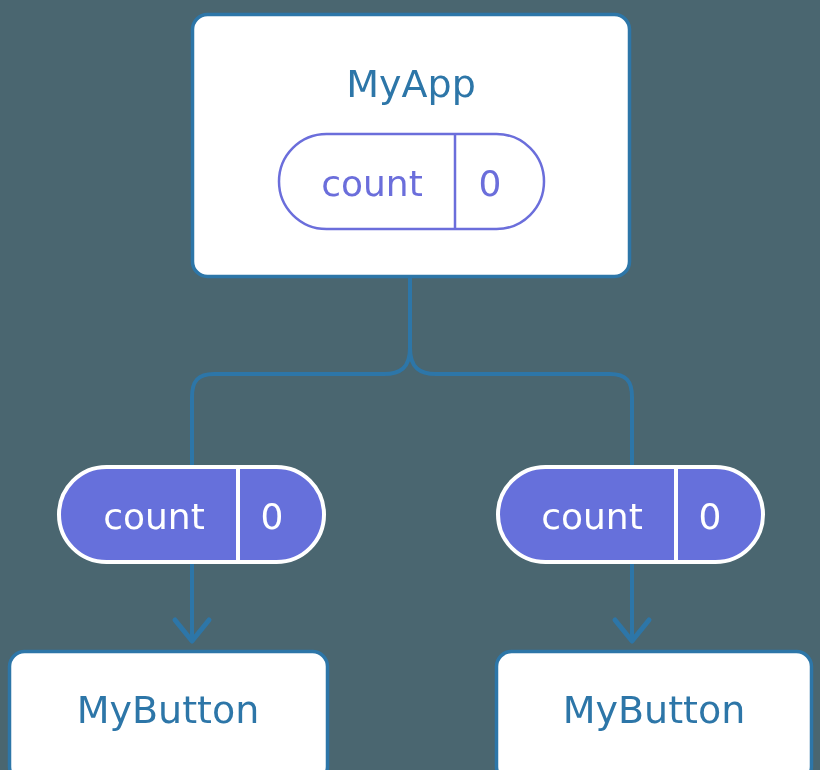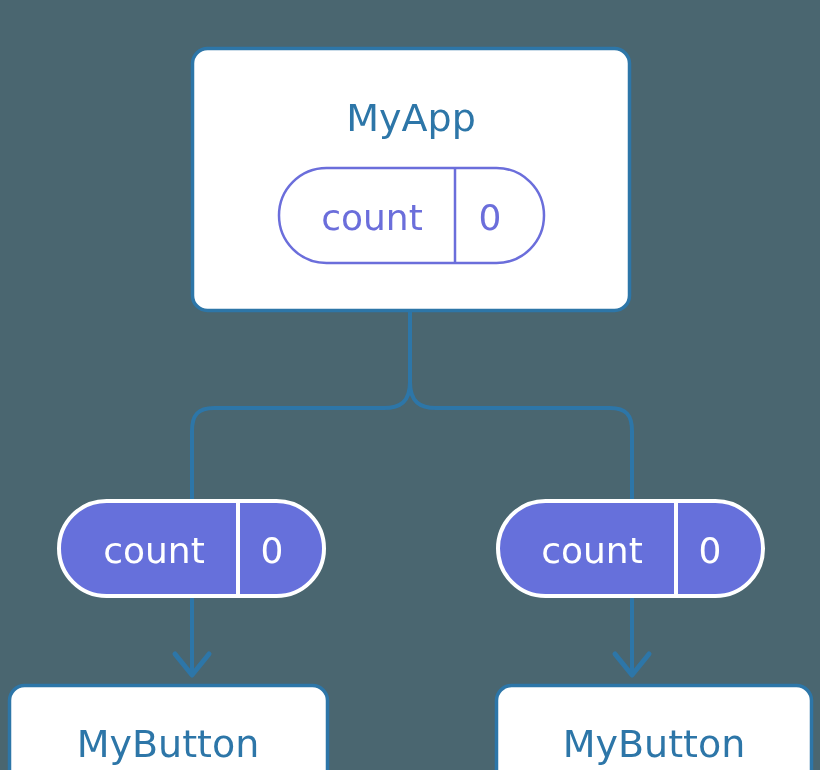--- a/index.html
+++ b/index.html
@@ -11,21 +11,20 @@
     width: 820px;
     height: 770px;
     background: #4a6670;
     font-family: "DejaVu Sans", "Liberation Sans", sans-serif;
     overflow: hidden;
   }
   #diagram-root {
     position: relative;
     width: 820px;
     height: 546px;
-    margin-top: 34px;
   }
   #diagram-svg {
     position: absolute;
     top: 0;
     left: 0;
     width: 820px;
     height: 770px;
     display: block;
   }
   .node-label {

